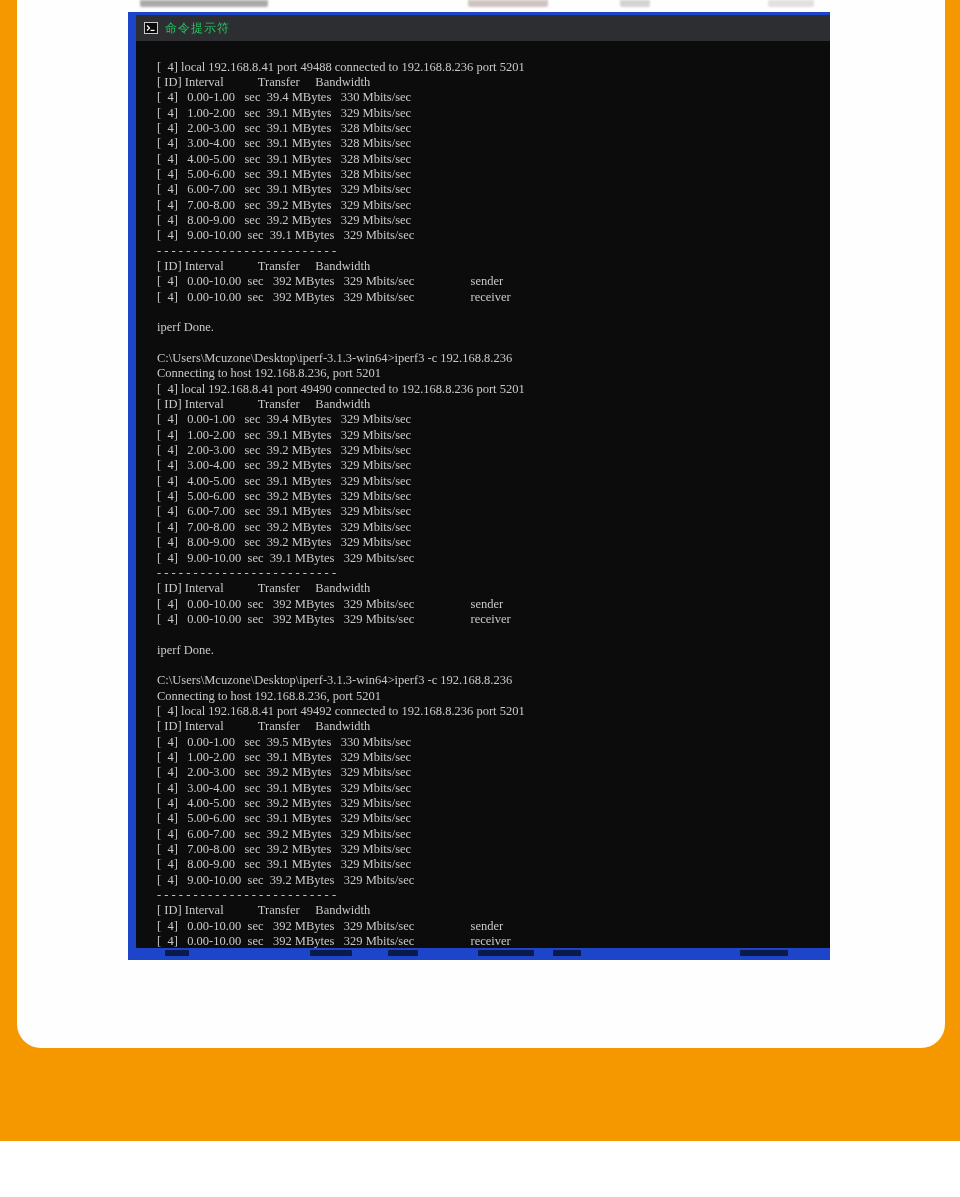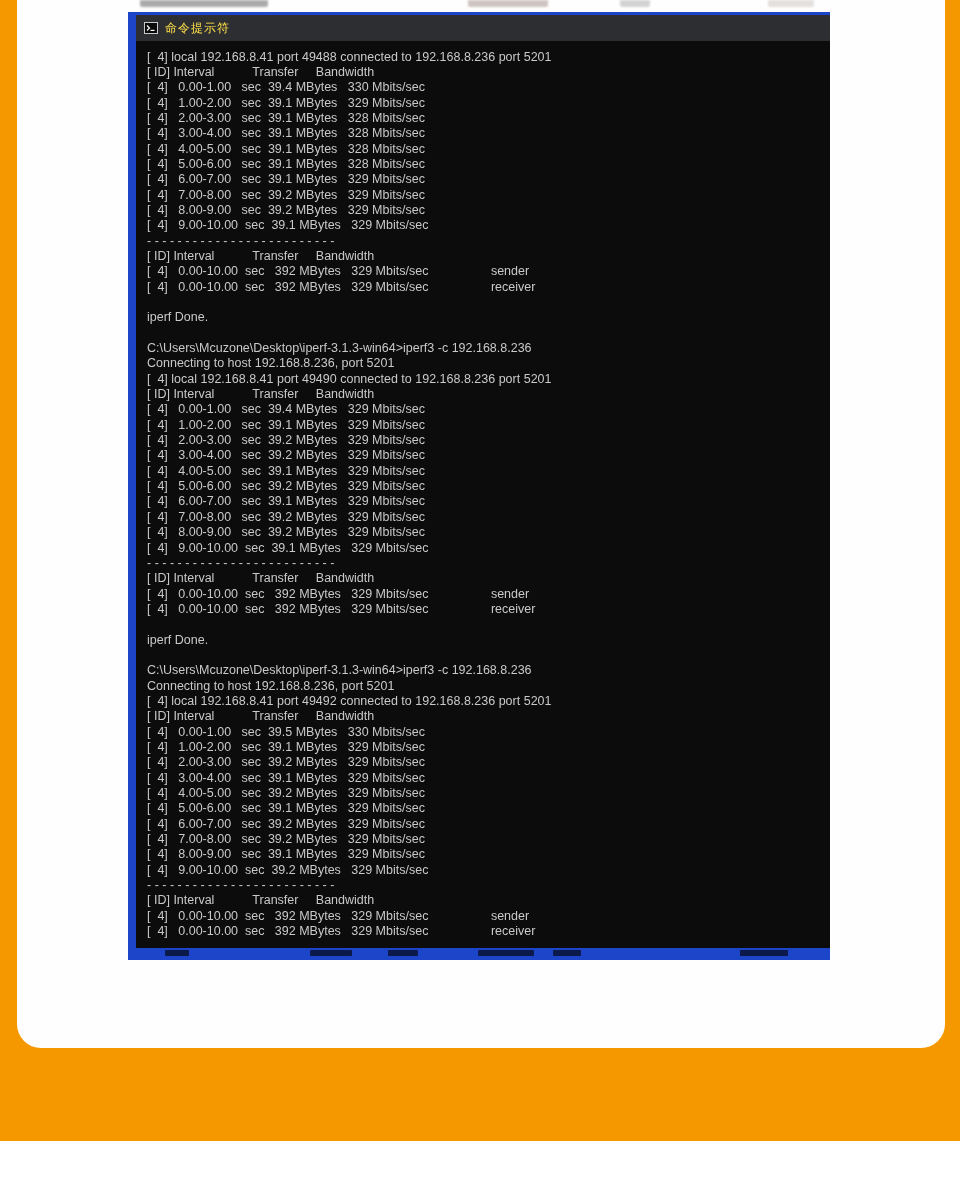--- a/index.html
+++ b/index.html
@@ -23,27 +23,27 @@
   #frag-c{left:620px;width:30px;background:#c9c9c9;opacity:.8;}
   #frag-d{left:768px;width:46px;background:#d8d4d0;opacity:.7;}
 
   
   #win-top-line{left:128px;top:12px;width:702px;height:3px;background:#1C45CA;}
   #win-left-bar{left:128px;top:12px;width:8px;height:936px;background:#1C45CA;}
   #win-bottom-strip{left:128px;top:948px;width:702px;height:12px;background:#1C45CA;}
 
   #titlebar{left:136px;top:15px;width:694px;height:26px;background:#2D2E32;
     display:flex;align-items:center;gap:7px;box-sizing:border-box;padding-left:8px;}
-  #window-title{color:#fde047;font-size:12px;letter-spacing:1px;
+  #window-title{color:#22c55e;font-size:12px;letter-spacing:1px;
     font-family:"Liberation Sans", sans-serif;}
 
   #console{left:136px;top:41px;width:694px;height:907px;background:#0C0C0C;overflow:hidden;}
   #console pre{
-    margin:6px;padding:2.5px 0 0 5px;
-    font-family:Liberation Sans, sans-serif;
+    margin:16px;padding:2.5px 0 0 5px;
+    font-family:Liberation Serif, serif;
     font-size:12.5px;line-height:15.35px;
     color:#C9C9C9;white-space:pre;
   }
 
   
   .strip-frag{top:950px;height:6px;background:#0a1335;opacity:.85;border-radius:1px;filter:blur(.5px);}
   #sf1{left:165px;width:24px;}
   #sf2{left:310px;width:42px;}
   #sf3{left:388px;width:30px;}
   #sf4{left:478px;width:56px;}

